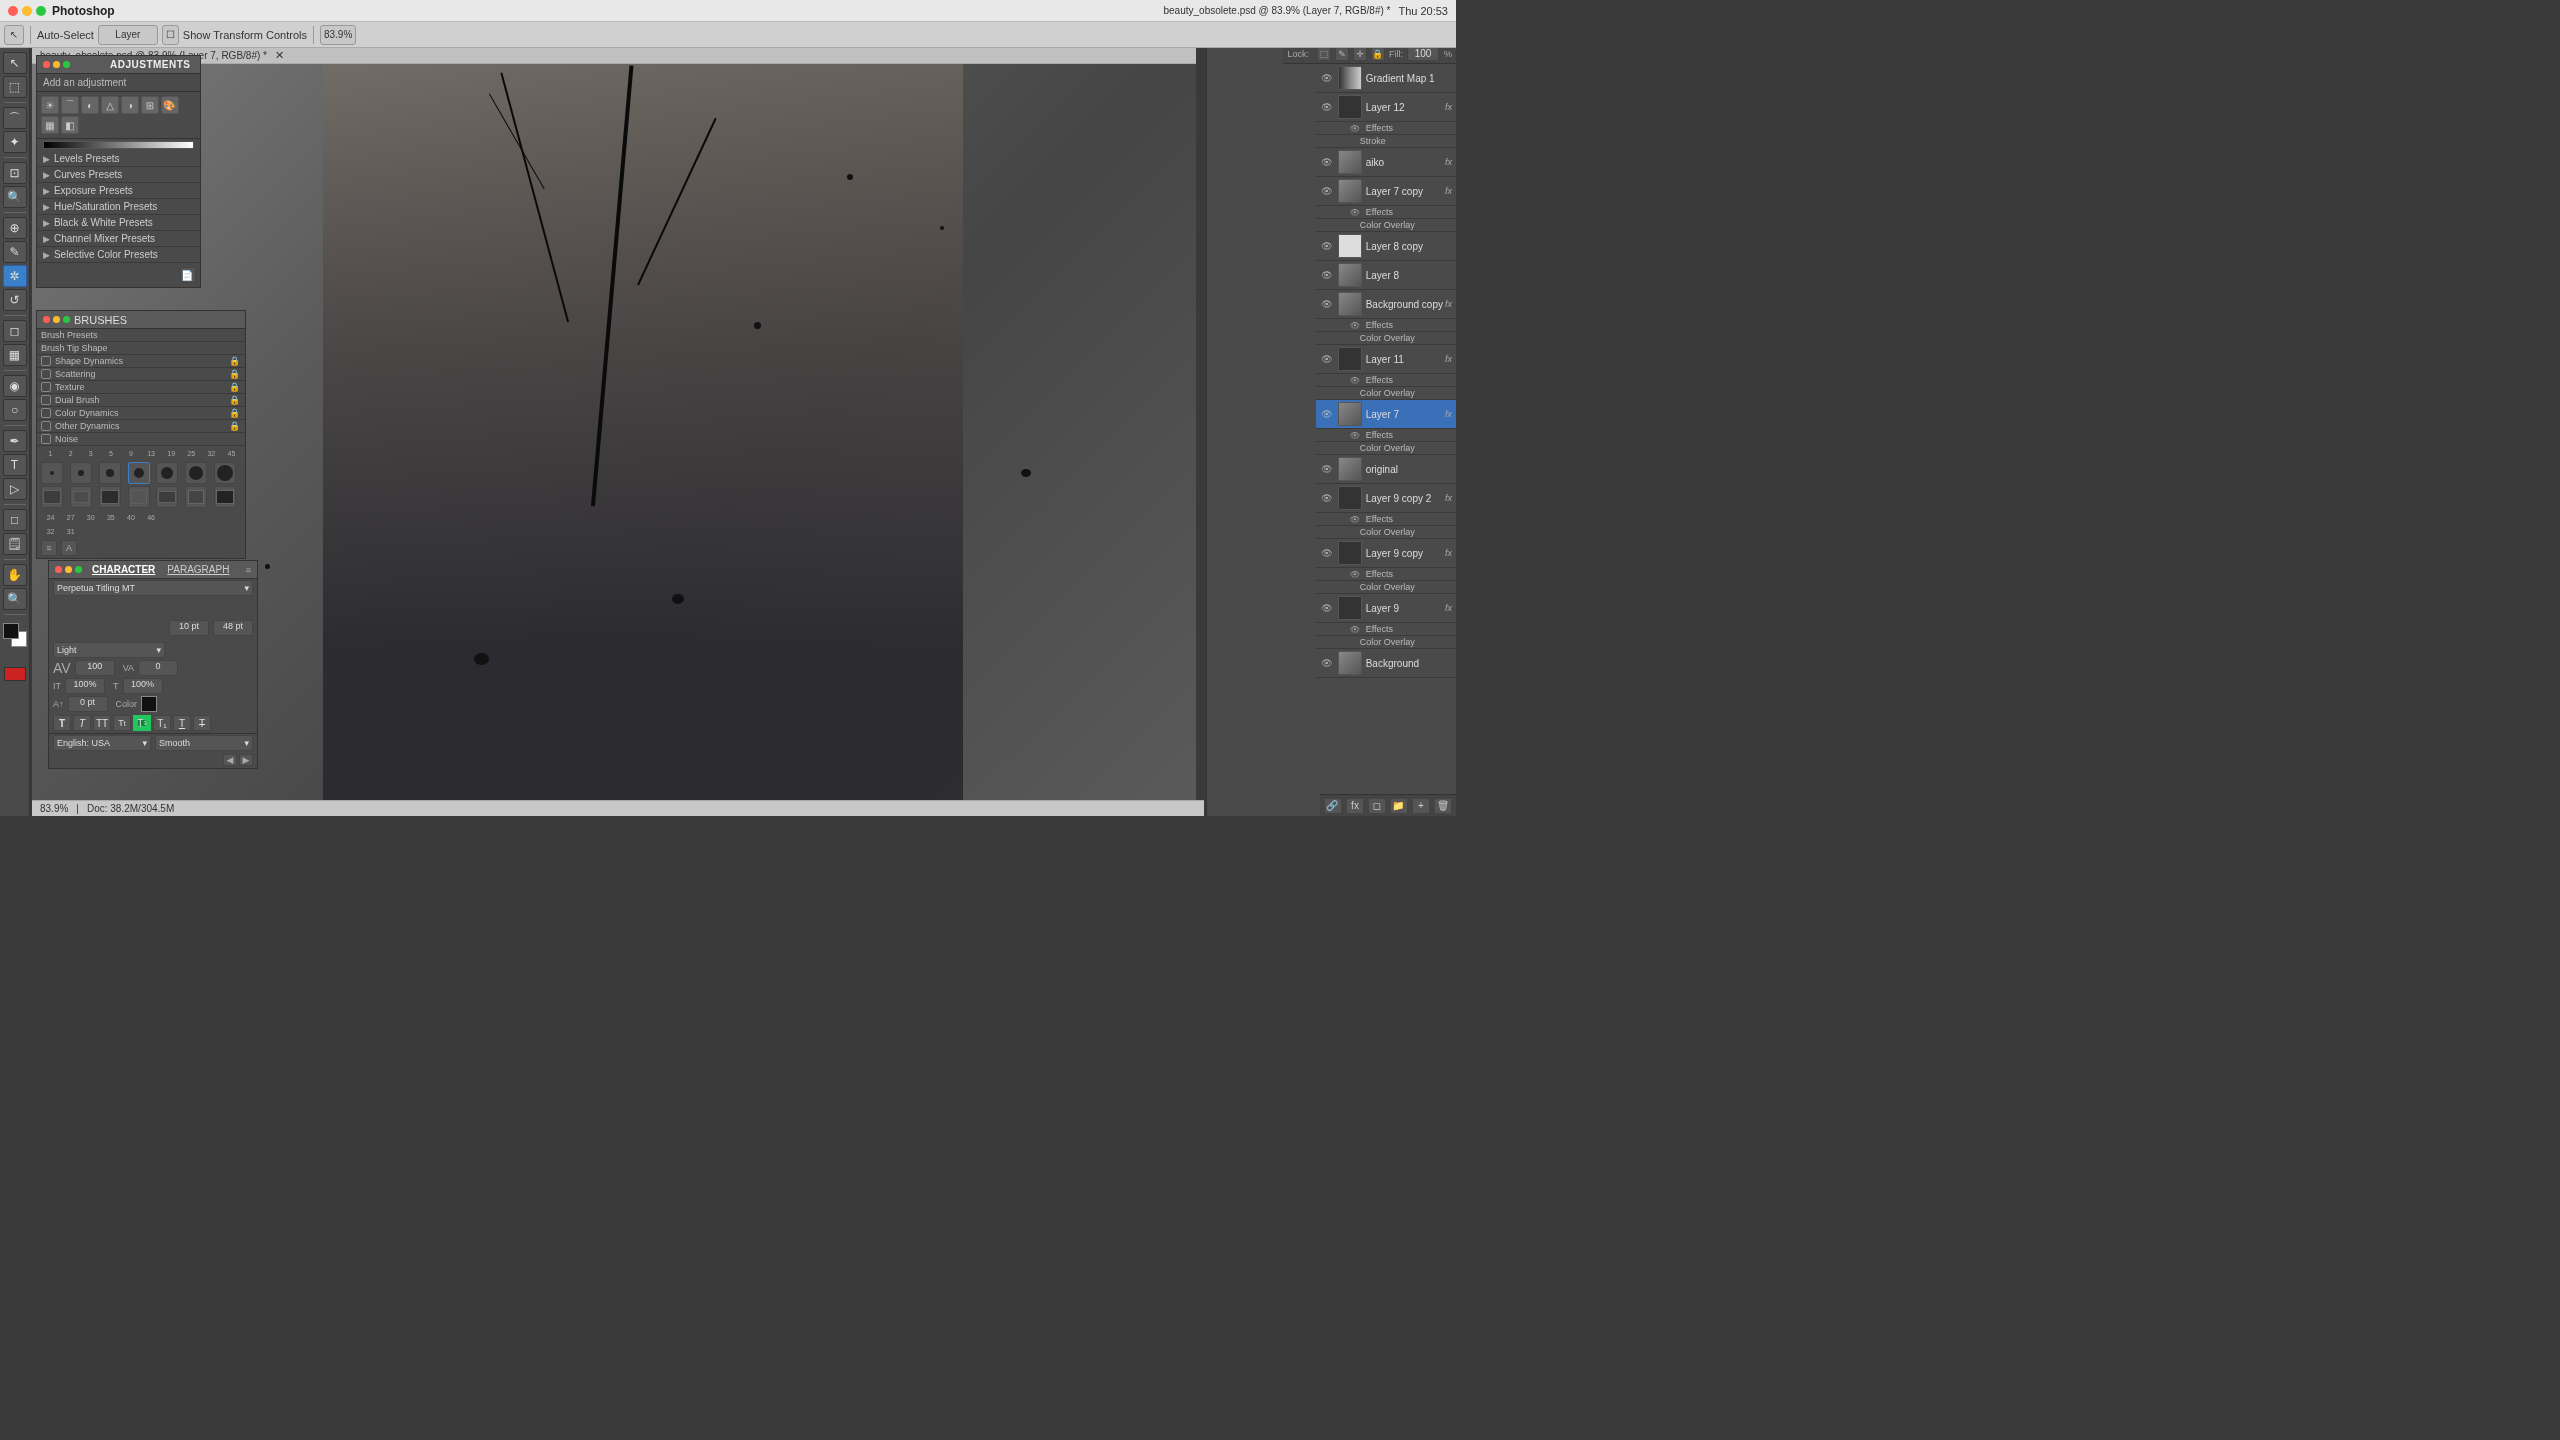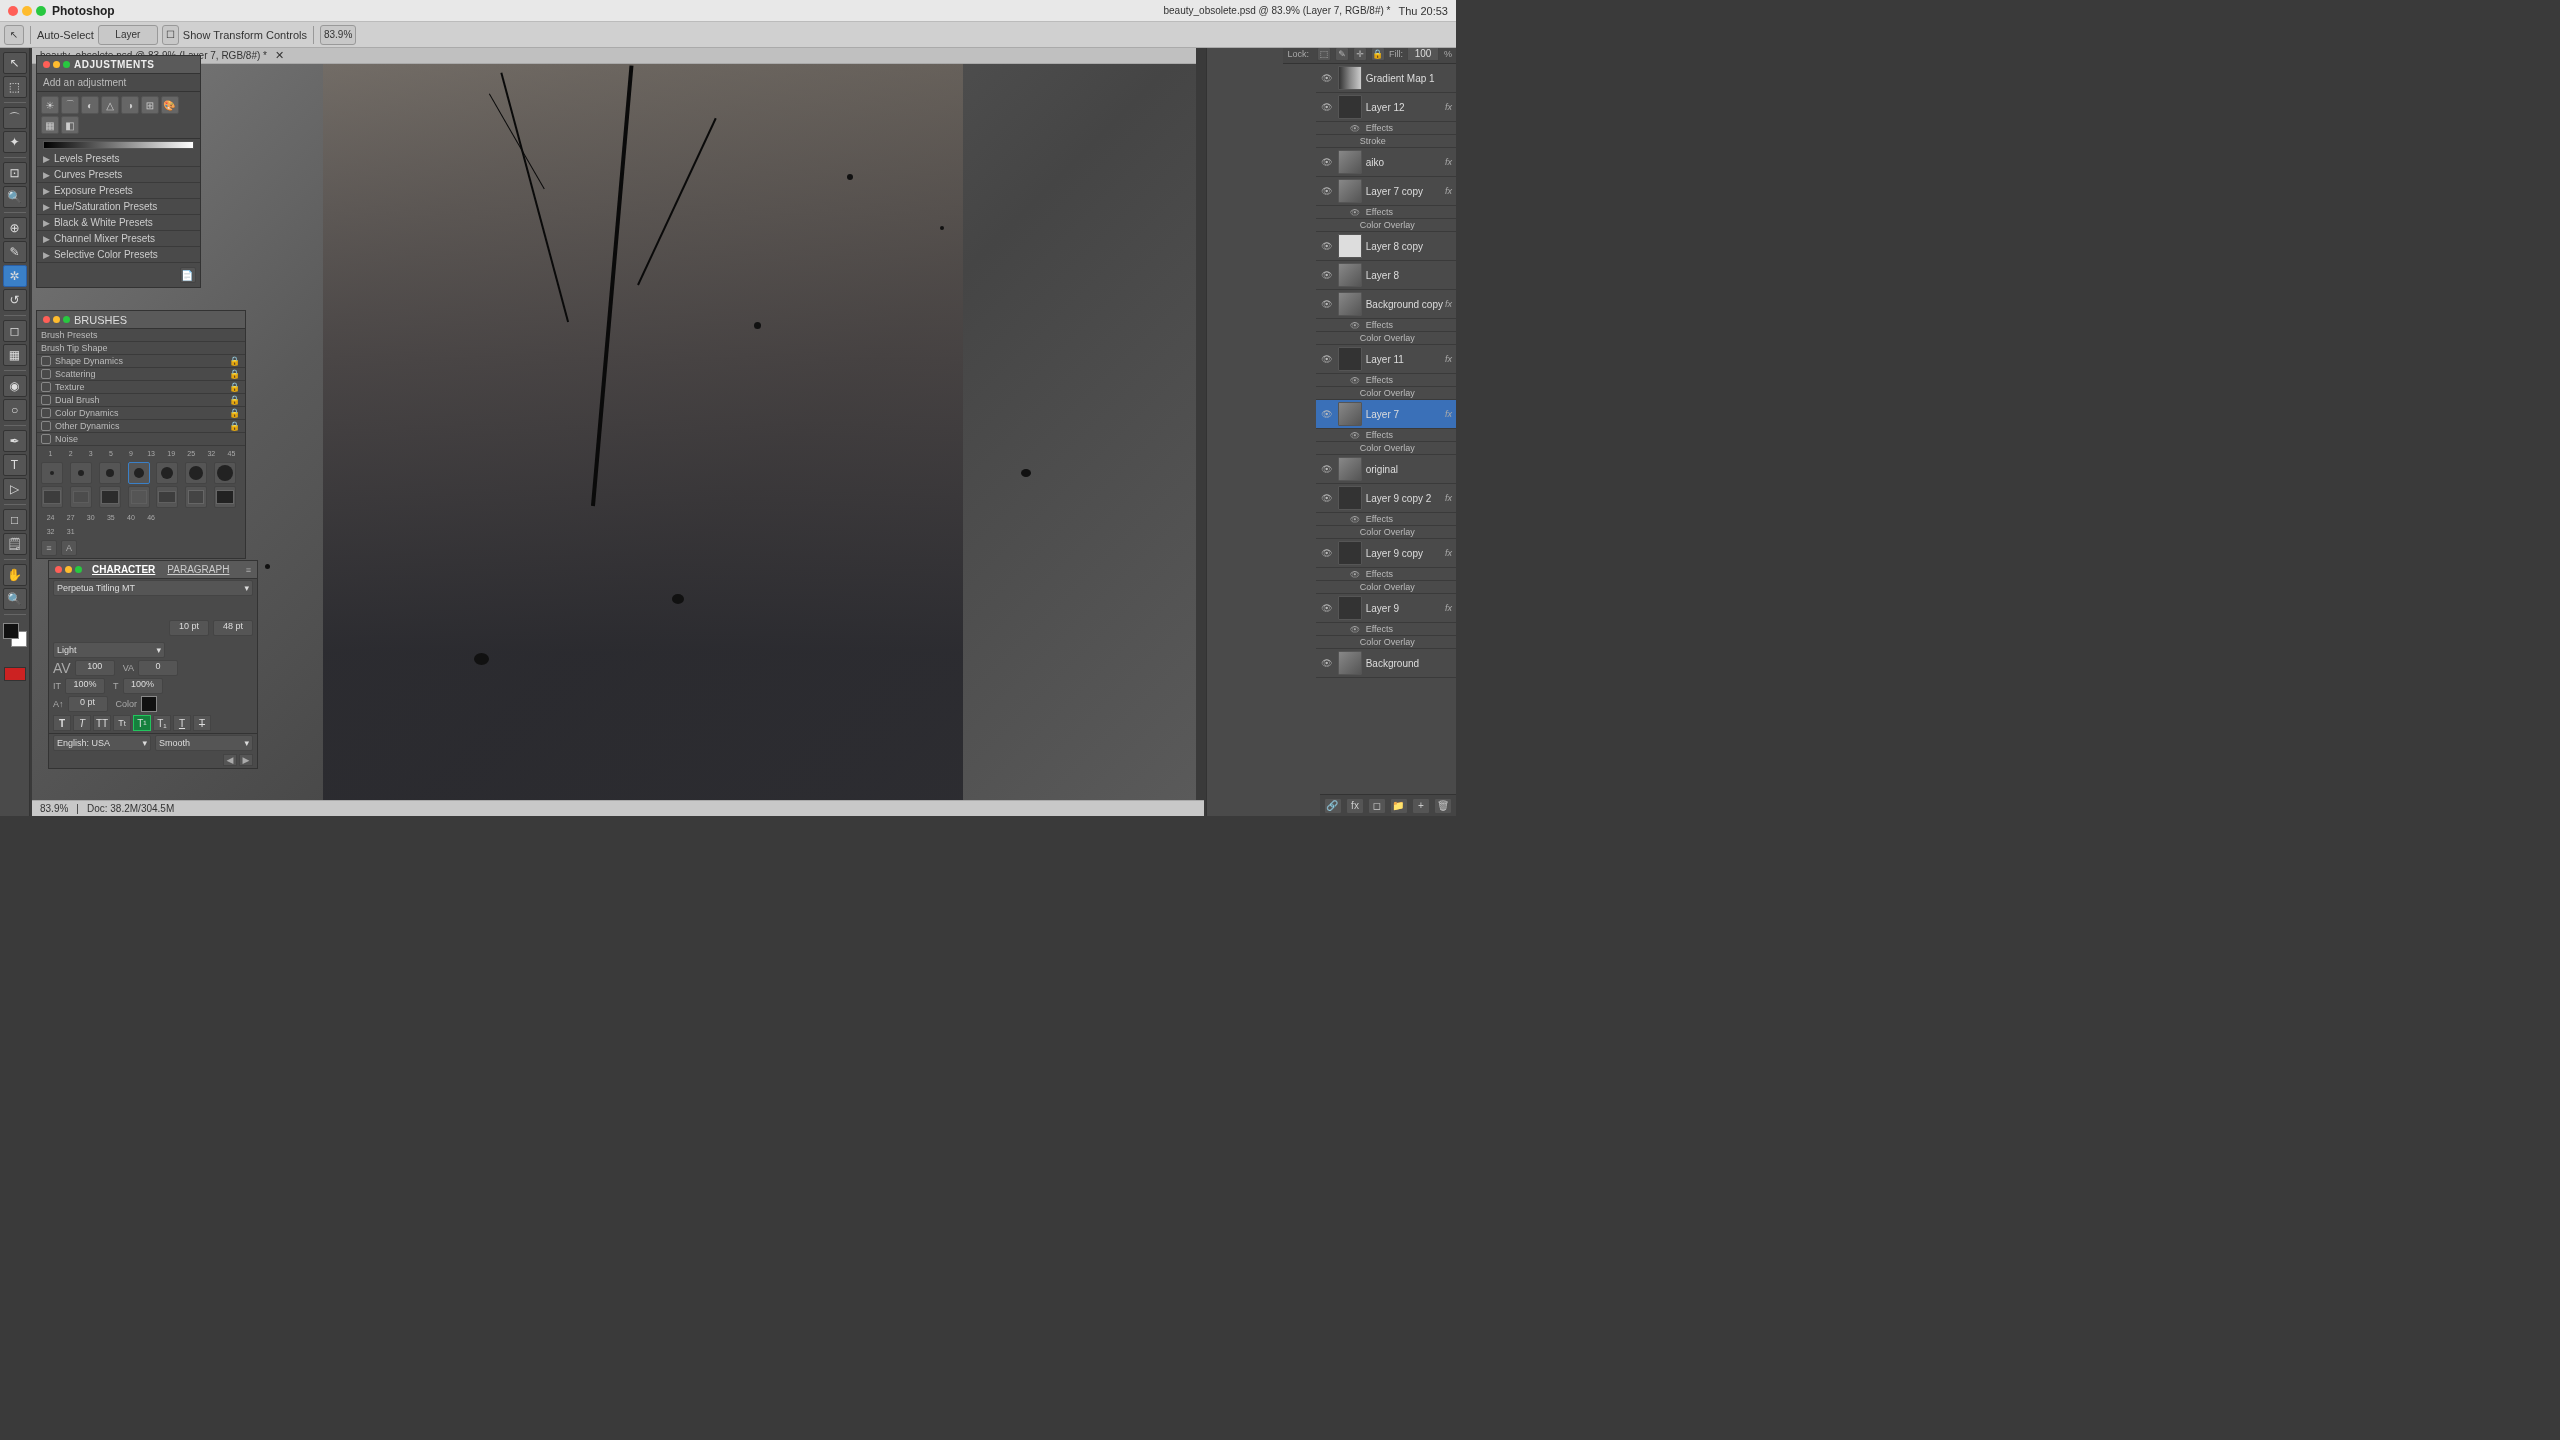--- a/index.html
+++ b/index.html
@@ -194,20 +194,21 @@
       padding: 0 6px;
       border-bottom: 1px solid #333;
       cursor: move;
     }
     #adjustments-panel .panel-title {
       font-size: 10px;
       font-weight: bold;
       color: #eee;
       text-transform: uppercase;
       letter-spacing: 0.5px;
+      margin-left: 36px;
     }
     #adjustments-panel .add-adjustment {
       font-size: 10px;
       color: #bbb;
       padding: 3px 6px;
       border-bottom: 1px solid #333;
     }
     .adj-icon-row {
       display: flex;
       flex-wrap: wrap;
@@ -1088,21 +1089,21 @@
     <div class="char-color-swatch"></div>
   </div>
 
   <div style="display:flex;gap:2px;padding:2px 4px;border-bottom:1px solid #333;">
     <div style="width:18px;height:16px;background:#555;border:1px solid #444;display:flex;align-items:center;justify-content:center;font-size:10px;cursor:pointer;color:#ddd;font-weight:bold;">T</div>
     <div style="width:18px;height:16px;background:#555;border:1px solid #444;display:flex;align-items:center;justify-content:center;font-size:10px;cursor:pointer;color:#ddd;font-style:italic;">
         <em>T</em>
       </div>
     <div style="width:18px;height:16px;background:#555;border:1px solid #444;display:flex;align-items:center;justify-content:center;font-size:10px;cursor:pointer;color:#ddd;text-transform:uppercase;">TT</div>
     <div style="width:18px;height:16px;background:#555;border:1px solid #444;display:flex;align-items:center;justify-content:center;font-size:9px;cursor:pointer;color:#ddd;">T<sub>t</sub></div>
-    <div style="width:18px;height:16px;background:#15803d;border:1px solid #22c55e;display:flex;align-items:center;justify-content:center;font-size:10px;cursor:pointer;color:#ddd;text-decoration:superscript;">T¹</div>
+    <div style="width:18px;height:16px;background:#15803d;border:5px solid #22c55e;display:flex;align-items:center;justify-content:center;font-size:10px;cursor:pointer;color:#ddd;text-decoration:superscript;">T¹</div>
     <div style="width:18px;height:16px;background:#555;border:1px solid #444;display:flex;align-items:center;justify-content:center;font-size:10px;cursor:pointer;color:#ddd;">T₁</div>
     <div style="width:18px;height:16px;background:#555;border:1px solid #444;display:flex;align-items:center;justify-content:center;font-size:10px;cursor:pointer;color:#ddd;text-decoration:underline;">T</div>
     <div style="width:18px;height:16px;background:#555;border:1px solid #444;display:flex;align-items:center;justify-content:center;font-size:10px;cursor:pointer;color:#ddd;text-decoration:line-through;">T</div>
   </div>
 
   <div class="char-field-row">
     <div class="char-dropdown" style="flex:1;">
       <span>English: USA</span>
       <span>▾</span>
     </div>

